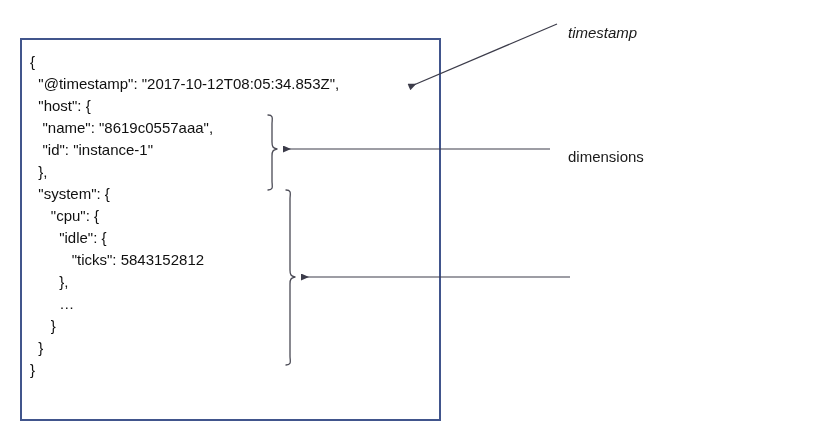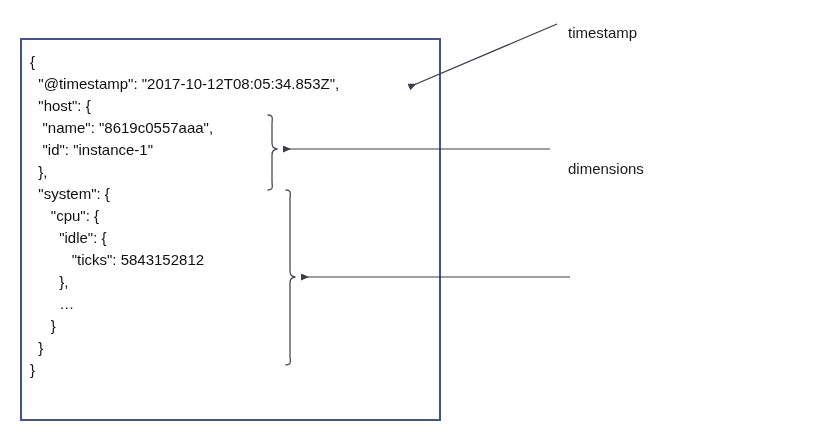--- a/index.html
+++ b/index.html
@@ -51,22 +51,22 @@
 
   
   .ann-label {
     position: absolute;
     font-family: "Liberation Sans", sans-serif;
     font-size: 15px;
     color: #1a1a1a;
     white-space: nowrap;
     line-height: 18px;
   }
-  #label-timestamp { left: 568px; top: 24px; }
-  #label-dimensions { left: 568px; top: 160px; }
+  #label-timestamp { left: 568px; top: 24px; font-style: italic; }
+  #label-dimensions { left: 568px; top: 148px; }
   #label-metric { left: 588px; top: 274px; }
 
   
   #overlay {
     position: absolute;
     left: 0;
     top: 0;
     width: 817px;
     height: 437px;
     pointer-events: none;

